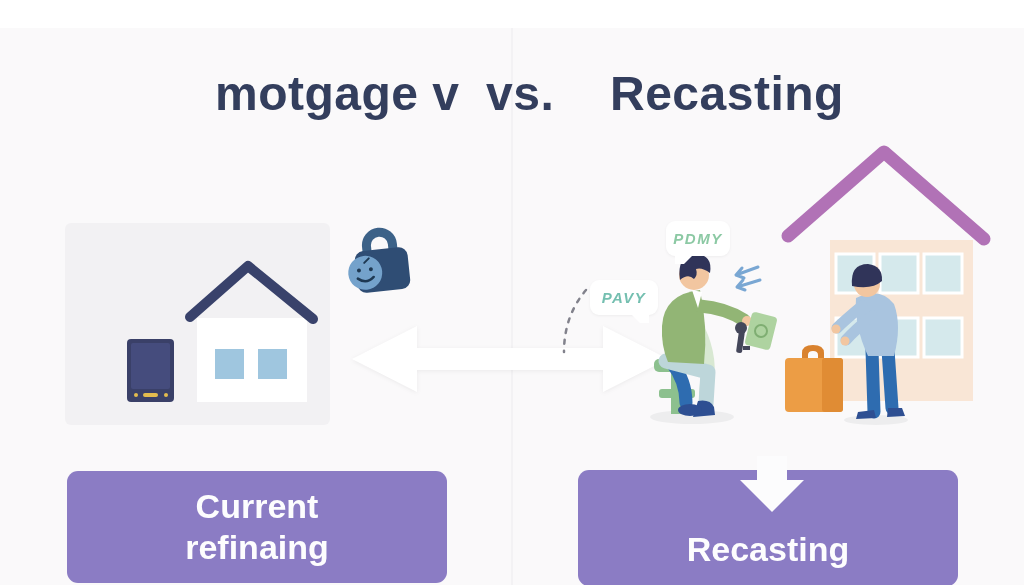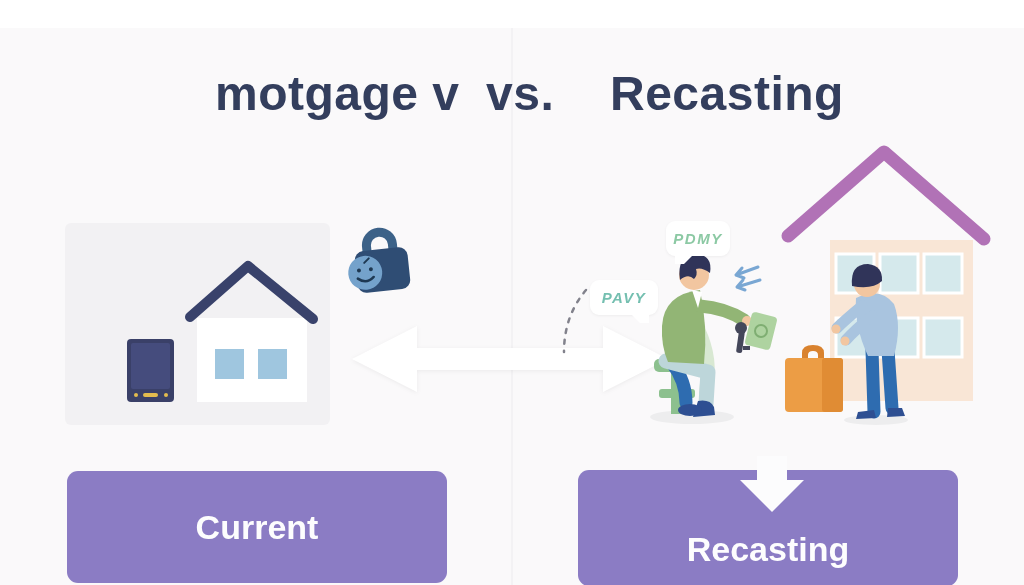--- a/index.html
+++ b/index.html
@@ -33,20 +33,21 @@
   <div class="seam"></div>
 
   <span class="title-part t1">motgage v</span>
   <span class="title-part t2">vs.</span>
   <span class="title-part t3">Recasting</span>
 
   <div class="panel"></div>
 
   <div class="box box-left">
     <div>Current</div>
+    <div>refinaing</div>
   </div>
   <div class="box box-right">
     <div>Recasting</div>
   </div>
 
   <svg class="scene" viewBox="0 0 1024 585">
 
     <g>
       <rect x="197" y="290" width="110" height="84" fill="#ffffff"></rect>
       <rect x="215" y="321" width="29" height="30" fill="#9fc6df"></rect>

